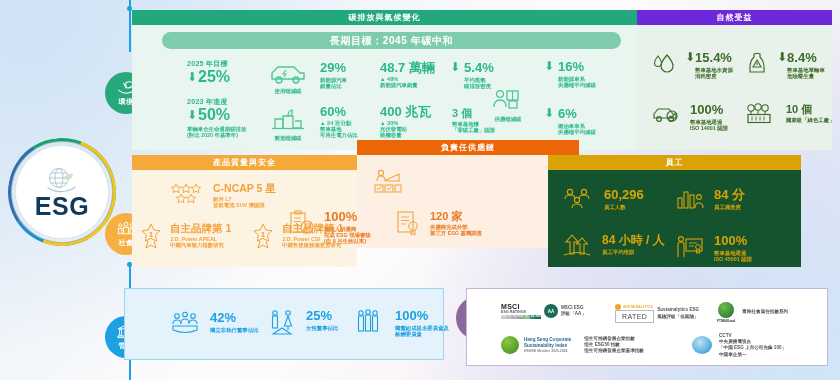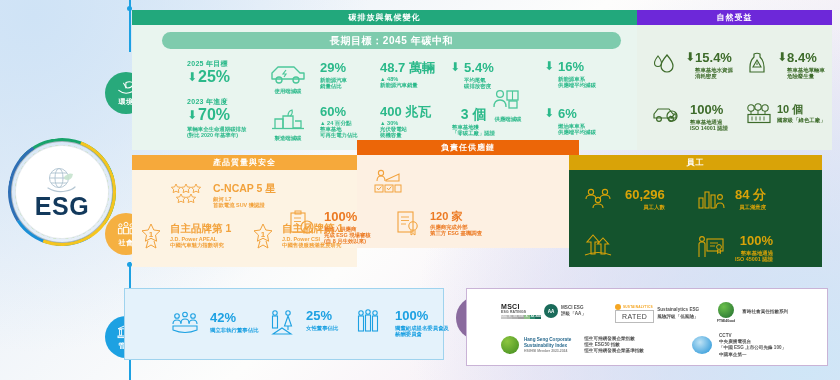--- a/index.html
+++ b/index.html
@@ -70,21 +70,21 @@
     display:flex; align-items:center; justify-content:center; letter-spacing:.6px;
   }
 
   
   .soc-a { left:132px; top:155px; width:225px; height:112px; }
   .soc-a .bar { background:#f6a93b; }
   .soc-a .body { left:0; top:15px; right:0; bottom:0; background:#fdf3e3; }
   .soc-b { left:357px; top:140px; width:222px; height:108px; }
   .soc-b .bar { background:#ec6608; }
   .soc-b .body { left:0; top:15px; right:0; bottom:0; background:#fdf0e2; }
-  .soc-c { left:569px; top:155px; width:253px; height:112px;text-align:right; }
+  .soc-c { left:548px; top:155px; width:253px; height:112px; }
   .soc-c .bar { background:#d9a308; }
   .soc-c .body { left:0; top:15px; right:0; bottom:0; background:#14532d; }
 
   
   .gov { left:124px; top:288px; width:320px; height:72px;
          background:#e4f2fb; border:1px solid #9fd3ee; }
   .hon { left:466px; top:288px; width:362px; height:78px;
          background:#fff; border:1px solid #c9b3d6; }
 
   
@@ -218,21 +218,21 @@
             <span class="arrow c-green">⬇</span>
             <span class="big c-green" style="font-size:16px;">25%</span>
           </div>
         </div>
       </div>
       <div class="m" style="left:55px;top:71px;">
         <div class="tx">
           <div class="sub c-green" style="font-size:7px;letter-spacing:.3px;">2023 年進度</div>
           <div style="display:flex;align-items:center;gap:1px;margin-top:1px;">
             <span class="arrow c-green">⬇</span>
-            <span class="big c-green" style="font-size:16px;">70%</span>
+            <span class="big c-green" style="font-size:16px;">50%</span>
           </div>
           <div class="sub c-green">單輛車全生命週期碳排放</div>
           <div class="sub c-green" style="margin-top:0;">(對比 2020 年基準年)</div>
         </div>
       </div>
 
       <div class="iconbox" style="position:absolute;left:135px;top:36px;">
         <svg width="42" height="26" viewBox="0 0 42 26">
           <path d="M5 18 L5 12 L11 6 L27 6 L33 12 L37 12 L37 18 Z" fill="none" stroke="#4cc79a" stroke-width="1.4" stroke-linejoin="round"></path>
           <circle cx="12" cy="19" r="3" fill="none" stroke="#4cc79a" stroke-width="1.4"></circle>
@@ -286,21 +286,21 @@
       <div class="m" style="left:318px;top:36px;">
         <span class="arrow c-green">⬇</span>
         <div class="tx">
           <div class="big c-green">5.4%</div>
           <div class="sub c-green">平均尾氣</div>
           <div class="sub c-green" style="margin-top:0;">碳排放密度</div>
         </div>
       </div>
       <div class="m" style="left:320px;top:82px;">
         <div class="tx">
-          <div class="big c-green" style="font-size:14px;text-align:center;">3 個</div>
+          <div class="big c-green" style="font-size:11px;">3 個</div>
           <div class="sub c-green">整車基地獲</div>
           <div class="sub c-green" style="margin-top:0;">「零碳工廠」認證</div>
         </div>
       </div>
 
       <div class="iconbox" style="position:absolute;left:357px;top:62px;">
         <svg width="38" height="28" viewBox="0 0 38 28">
           <circle cx="11" cy="7" r="3.4" fill="none" stroke="#4cc79a" stroke-width="1.3"></circle>
           <path d="M5 20 q0-7 6-7 q6 0 6 7" fill="none" stroke="#4cc79a" stroke-width="1.3"></path>
           <rect x="18" y="4" width="11" height="9" fill="none" stroke="#4cc79a" stroke-width="1.3"></rect>
@@ -385,21 +385,21 @@
           <circle cx="20" cy="5" r="3.2" fill="none" stroke="#3d6b2a" stroke-width="1.1"></circle>
           <line x1="6" y1="8" x2="6" y2="11" stroke="#3d6b2a" stroke-width="1"></line>
           <line x1="13" y1="7" x2="13" y2="11" stroke="#3d6b2a" stroke-width="1"></line>
           <line x1="20" y1="8" x2="20" y2="11" stroke="#3d6b2a" stroke-width="1"></line>
           <rect x="3" y="11.5" width="22" height="8" fill="none" stroke="#3d6b2a" stroke-width="1.2"></rect>
           <line x1="7" y1="13.5" x2="7" y2="17.5" stroke="#3d6b2a" stroke-width=".9"></line>
           <line x1="11" y1="13.5" x2="11" y2="17.5" stroke="#3d6b2a" stroke-width=".9"></line>
           <line x1="15" y1="13.5" x2="15" y2="17.5" stroke="#3d6b2a" stroke-width=".9"></line>
           <line x1="19" y1="13.5" x2="19" y2="17.5" stroke="#3d6b2a" stroke-width=".9"></line>
         </svg>
-        <div class="tx" style="margin-left:0;">
+        <div class="tx" style="margin-left:9px;">
           <div class="big c-dkgreen" style="font-size:11px;">10 個</div>
           <div class="sub c-dkgreen">國家級「綠色工廠」</div>
         </div>
       </div>
     </div>
   </div>
 
   <div class="panel soc-a">
     <div class="bar">產品質量與安全</div>
     <div class="body">
@@ -529,20 +529,24 @@
           <div class="sub c-gold">員工滿意度</div>
         </div>
       </div>
 
       <div class="m" style="left:14px;top:64px;">
         <svg width="30" height="24" viewBox="0 0 30 24">
           <path d="M8 20 L8 8 L4 8 L10 1 L16 8 L12 8 L12 20 Z" fill="none" stroke="#d9a308" stroke-width="1.1"></path>
           <path d="M18 20 L18 10 L14.5 10 L20 4 L25.5 10 L22 10 L22 20 Z" fill="none" stroke="#d9a308" stroke-width="1.1"></path>
           <path d="M2 21 q13 -5 26 0" fill="none" stroke="#d9a308" stroke-width="1.1"></path>
         </svg>
+        <div class="tx" style="margin-left:6px;">
+          <div class="big c-gold" style="font-size:12px;">84 小時 / 人</div>
+          <div class="sub c-gold">員工平均培訓</div>
+        </div>
       </div>
 
       <div class="m" style="left:128px;top:64px;">
         <svg width="28" height="26" viewBox="0 0 28 26">
           <circle cx="5" cy="5" r="2.4" fill="none" stroke="#d9a308" stroke-width="1.1"></circle>
           <path d="M2 23 L2 10 q0-2 3-2 q3 0 3 2 L8 23" fill="none" stroke="#d9a308" stroke-width="1.1"></path>
           <rect x="10" y="5" width="16" height="12" fill="none" stroke="#d9a308" stroke-width="1.1"></rect>
           <line x1="13" y1="9" x2="21" y2="9" stroke="#d9a308" stroke-width=".9"></line>
           <line x1="13" y1="12" x2="18" y2="12" stroke="#d9a308" stroke-width=".9"></line>
           <circle cx="22" cy="13" r="2.4" fill="none" stroke="#d9a308" stroke-width="1"></circle>

